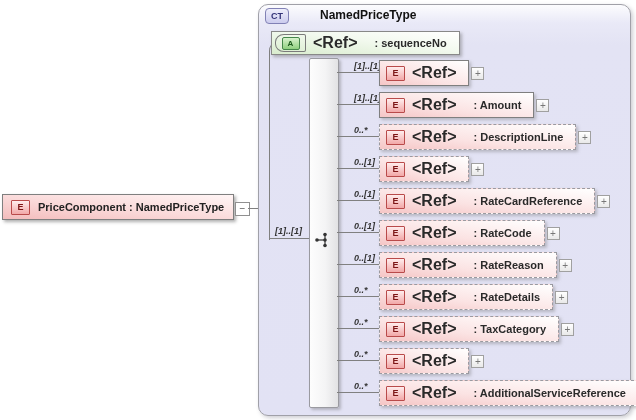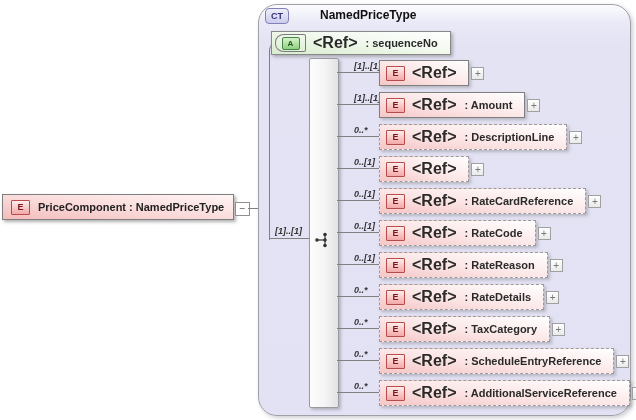--- a/index.html
+++ b/index.html
@@ -1,40 +1,40 @@
 <!DOCTYPE html>
 <html><head>
 <meta charset="utf-8">
 <style>
   html,body{margin:0;padding:0;background:#ffffff;}
   .stage{position:relative;width:636px;height:420px;background:#ffffff;overflow:hidden;
          font-family:"Liberation Sans",sans-serif;}
 
   
   .ct-box{position:absolute;left:258px;top:4px;width:371px;height:410px;
-          border:1px solid #a0a0a8;border-radius:19px;
+          border:1px solid #a0a0a8;border-radius:10px;
           background:linear-gradient(180deg,#fcfcfe 0px,#e9e9f7 18px,#e3e3f4 40px,#e2e2f4 100%);
           box-shadow:2px 2px 4px rgba(60,60,80,.25);}
   .ct-badge{position:absolute;left:6px;top:3px;width:22px;height:14px;
             border:1px solid #8181b5;border-radius:4px;background:linear-gradient(#eeeefb,#ccccee);
             color:#333377;font-size:9px;font-weight:bold;display:flex;align-items:center;justify-content:center;}
   .ct-title{position:absolute;left:33px;top:3px;font-size:12px;font-weight:bold;color:#111111;white-space:nowrap;margin-left:28px;}
 
   
   .attr-box{position:absolute;left:12px;top:26px;height:22px;display:inline-flex;align-items:center;
             padding:0 12px 0 3px;border:1px solid #888888;white-space:nowrap;
             background:linear-gradient(to top right,#d9ecce 0%,#f2f9ee 55%,#ffffff 100%);
             box-shadow:2px 2px 3px rgba(90,90,90,.4);}
   .attr-tag{display:inline-flex;align-items:center;justify-content:center;width:29px;height:16px;
             border:1px solid #7a7a7a;border-radius:9px 2px 2px 9px / 8px 2px 2px 8px;background:transparent;}
   .a-badge{width:16px;height:11px;border:1px solid #44864a;border-radius:2px;
            background:linear-gradient(#d8f2cd,#8fd07f);color:#1c5a1c;
            font-size:8px;font-weight:bold;display:flex;align-items:center;justify-content:center;}
   .ref{font-size:16px;font-weight:bold;color:#2a2a2a;margin-left:7px;}
-  .ename{font-size:11px;font-weight:bold;color:#2a2a2a;margin-left:8px;}
+  .ename{font-size:11px;font-weight:bold;color:#2a2a2a;margin-left:17px;}
 
   
   .hline{position:absolute;height:1px;background:#808080;}
   .trunk{position:absolute;left:10px;top:37px;width:12px;height:197px;
          border-left:1px solid #808080;border-top:1px solid #808080;border-top-left-radius:7px 9px;}
   .occ{position:absolute;font-size:9px;font-style:italic;font-weight:bold;color:#333333;white-space:nowrap;}
 
   
   .seq-bar{position:absolute;left:50px;top:53px;width:28px;height:348px;
            border:1px solid #9a9aa0;border-radius:2px;
@@ -172,21 +172,20 @@
         <div class="e-badge" style="position: relative;">E</div>
         <div class="ref" style="position: relative;">&lt;Ref&gt;</div>
         <div class="ename" style="position: relative;">: TaxCategory</div>
         <div class="plus" style="position: absolute;">+</div>
       </div>
       <div class="hline" style="left: 78px; top: 355px; width: 42px;"></div>
       <div class="occ" style="left: 95px; top: 344px;">0..*</div>
       <div class="erow opt" style="top: 343px;">
         <div class="e-badge" style="position: relative;">E</div>
         <div class="ref" style="position: relative;">&lt;Ref&gt;</div>
-        <div class="ename" style="position: relative;">: ScheduleEntryReference</div>
         <div class="plus" style="position: absolute;">+</div>
       </div>
       <div class="hline" style="left: 78px; top: 387px; width: 42px;"></div>
       <div class="occ" style="left: 95px; top: 376px;">0..*</div>
       <div class="erow opt" style="top: 375px;">
         <div class="e-badge" style="position: relative;">E</div>
         <div class="ref" style="position: relative;">&lt;Ref&gt;</div>
         <div class="ename" style="position: relative;">: AdditionalServiceReference</div>
         <div class="plus" style="position: absolute;">+</div>
       </div>

